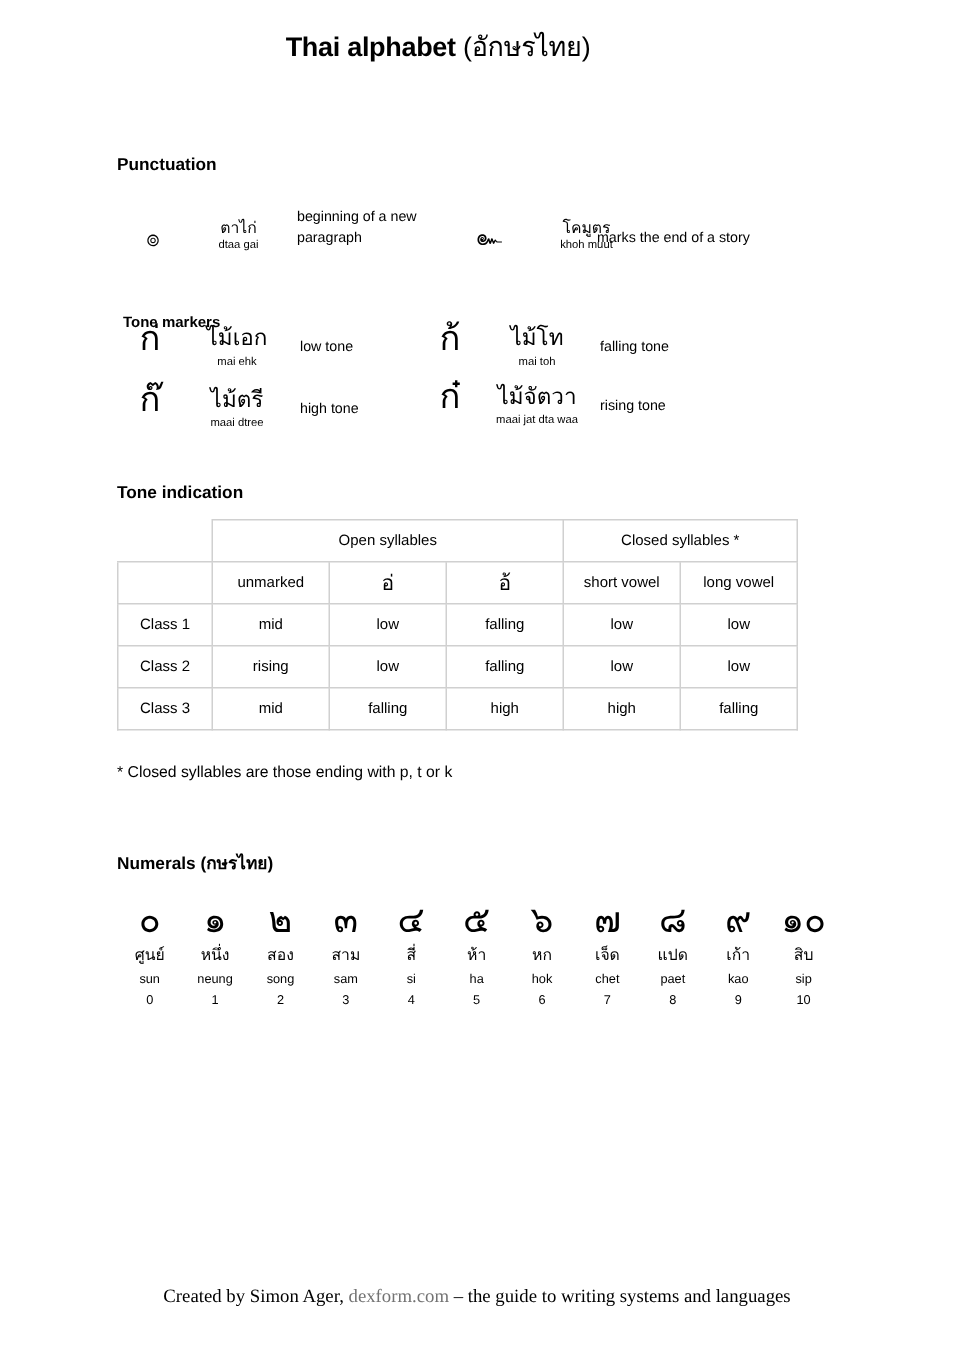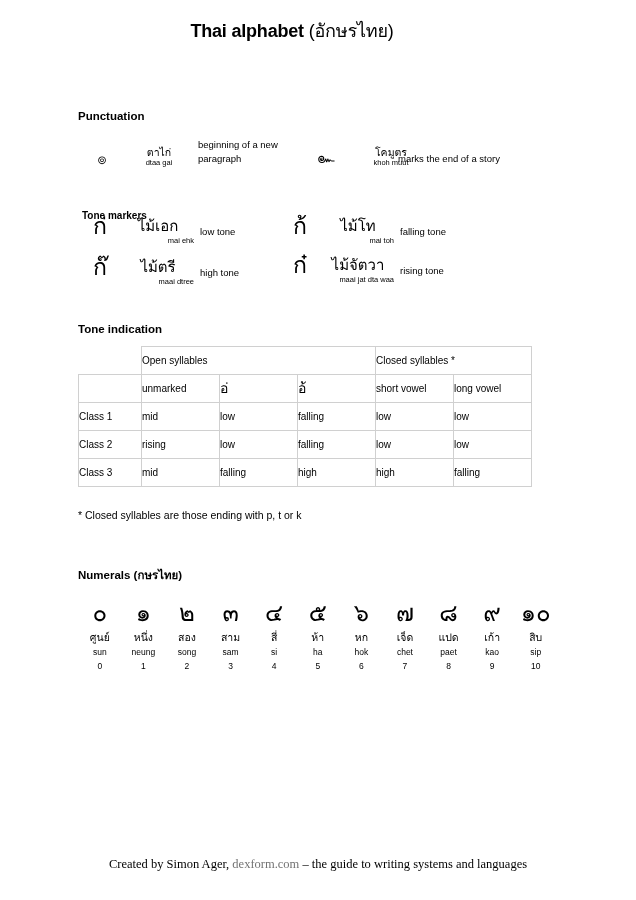--- a/index.html
+++ b/index.html
@@ -37,21 +37,21 @@
     left: 78px;
     font-size: 11.5px;
     font-weight: bold;
   }
   .sub-heading {
     position: absolute;
     left: 82px;
     font-size: 10px;
     font-weight: bold;
   }
-  #heading-punctuation { top: 110px; }
+  #heading-punctuation { top: 104px; }
   #heading-tone-markers { top: 210px; }
   #heading-tone-indication { top: 323px; }
   #heading-numerals { top: 566px; }
   .section-heading .thai-inline {
     font-weight: bold;
   }
 
   
   .punct-row {
     position: absolute;
@@ -125,21 +125,20 @@
   }
   .tone-thai {
     display: block;
     font-size: 15px;
     white-space: nowrap;
   }
   .tone-rom {
     display: block;
     font-size: 7.5px;
     margin-top: 1px;
-    text-align: right;
   }
   .tone-desc {
     position: absolute;
     left: 122px;
     top: 11px;
     font-size: 9.5px;
     white-space: nowrap;
   }
   #tone-item-0 { left: 78px;  top: 215px; }
   #tone-item-1 { left: 278px; top: 215px; }
@@ -149,20 +148,21 @@
   
   .tone-table {
     position: absolute;
     left: 78px;
     top: 346px;
     border-collapse: collapse;
     font-size: 10px;
   }
   .tone-table td, .tone-table th {
     border: 1px solid #d0d0d0;
+    text-align: center;
     font-weight: normal;
     padding: 0;
     height: 27px;
     vertical-align: middle;
     margin-top: 32px;
   }
   .tone-table .col-class  { width: 62px; }
   .tone-table .col-data   { width: 77px; }
   .tone-table .corner-blank {
     border-top: none;

